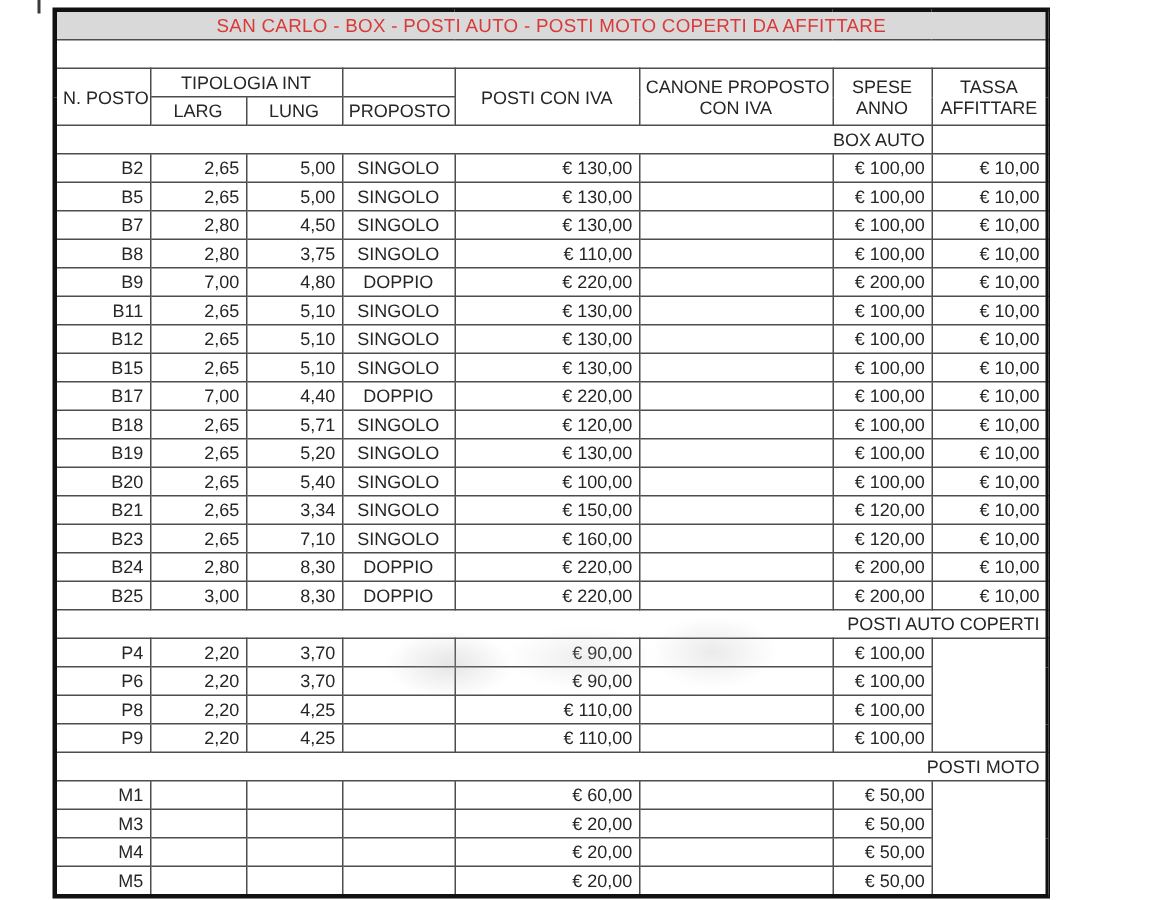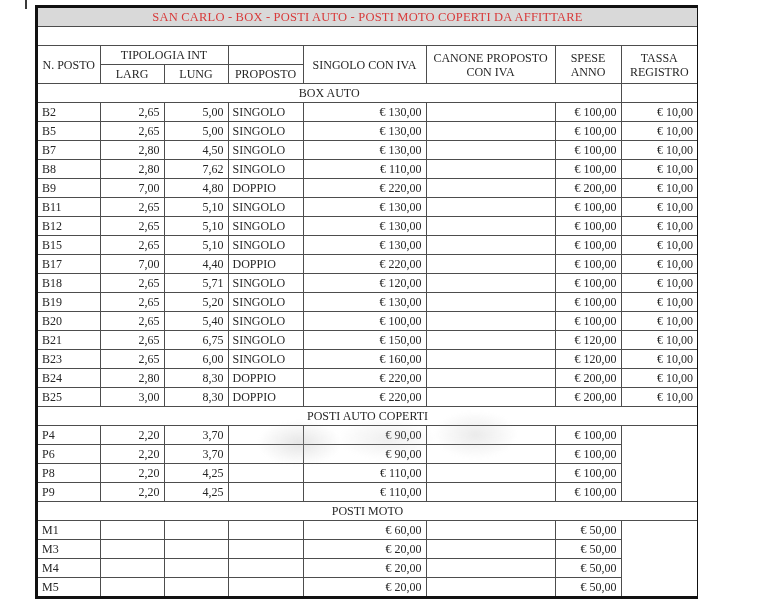--- a/index.html
+++ b/index.html
@@ -1,18 +1,18 @@
 <!DOCTYPE html>
 <html><head>
 <meta charset="utf-8">
 <style>
   html,body{margin:0;padding:0;background:#ffffff;}
   #canvas{
-    position:relative;width:698px;height:600px;background:#ffffff;
-    font-family:Liberation Serif, serif;color:#262626;overflow:hidden;
+    position:relative;width:767px;height:600px;background:#ffffff;
+    font-family:Liberation Sans, sans-serif;color:#262626;overflow:hidden;
   }
   #corner-tick{position:absolute;left:25px;top:0;width:2px;height:9px;background:#3a3a3a;}
   table.sheet{
     position:absolute;left:36px;top:6px;width:663px;
     border-collapse:collapse;table-layout:fixed;
     font-size:12px;
   }
   table.sheet td{
     border:1px solid #4d4d4d;
     padding:0 4px;height:18px;line-height:18px;
@@ -23,24 +23,24 @@
   td.title-cell{
     background:#d9d9d9;color:#d83a3a;text-align:center;
     height:21px;line-height:21px;font-size:12.5px;letter-spacing:.2px;
     border-bottom:1px solid #4d4d4d;
   }
   td.blank-cell{height:13px;line-height:13px;border-left:none;border-right:none;}
   tr.hdr td{
     text-align:center;font-size:12px;line-height:14px;vertical-align:middle;
     height:18px;
   }
-  td.c{}
+  td.c{text-align:center;}
   td.r{text-align:right;}
-  td.l{text-align:left;}
-  td.section-cell{text-align:center;height:17px;line-height:17px;}
+  td.l{text-align:right;}
+  td.section-cell{text-align:right;height:17px;line-height:17px;}
   td.merged-empty{background:#ffffff;}
   #watermark{
     position:absolute;left:250px;top:398px;width:275px;height:82px;
     background:
       radial-gradient(ellipse 60px 32px at 18% 55%, rgba(170,170,170,0.30), rgba(170,170,170,0) 70%),
       radial-gradient(ellipse 70px 30px at 50% 50%, rgba(180,180,180,0.22), rgba(180,180,180,0) 70%),
       radial-gradient(ellipse 60px 34px at 82% 45%, rgba(175,175,175,0.26), rgba(175,175,175,0) 70%);
     filter:blur(1.5px);
     pointer-events:none;
   }
@@ -66,32 +66,32 @@
       <tr>
         <td class="title-cell" colspan="8" style="color: rgb(216, 58, 58); background: rgb(217, 217, 217);">SAN CARLO - BOX - POSTI AUTO - POSTI MOTO COPERTI DA AFFITTARE</td>
       </tr>
       <tr>
         <td class="blank-cell" colspan="8"></td>
       </tr>
       <tr class="hdr">
         <td rowspan="2">N. POSTO</td>
         <td colspan="2">TIPOLOGIA INT</td>
         <td></td>
-        <td rowspan="2">SINGOLO CON IVA</td>
+        <td rowspan="2">POSTI CON IVA</td>
         <td rowspan="2">
           <div>CANONE PROPOSTO</div>
           <div>CON IVA</div>
         </td>
         <td rowspan="2">
           <div>SPESE</div>
           <div>ANNO</div>
         </td>
         <td rowspan="2">
           <div>TASSA</div>
-          <div>REGISTRO</div>
+          <div>AFFITTARE</div>
         </td>
       </tr>
       <tr class="hdr">
         <td>LARG</td>
         <td>LUNG</td>
         <td>PROPOSTO</td>
       </tr>
     <tr>
           <td class="section-cell" colspan="7">BOX AUTO</td>
           <td colspan="1"></td>
@@ -122,21 +122,21 @@
           <td class="r">4,50</td>
           <td class="c">SINGOLO</td>
           <td class="r">€ 130,00</td>
           <td class="r"></td>
           <td class="r">€ 100,00</td>
           <td class="r">€ 10,00</td>
         </tr>
         <tr>
           <td class="l">B8</td>
           <td class="r">2,80</td>
-          <td class="r">7,62</td>
+          <td class="r">3,75</td>
           <td class="c">SINGOLO</td>
           <td class="r">€ 110,00</td>
           <td class="r"></td>
           <td class="r">€ 100,00</td>
           <td class="r">€ 10,00</td>
         </tr>
         <tr>
           <td class="l">B9</td>
           <td class="r">7,00</td>
           <td class="r">4,80</td>
@@ -212,31 +212,31 @@
           <td class="r">5,40</td>
           <td class="c">SINGOLO</td>
           <td class="r">€ 100,00</td>
           <td class="r"></td>
           <td class="r">€ 100,00</td>
           <td class="r">€ 10,00</td>
         </tr>
         <tr>
           <td class="l">B21</td>
           <td class="r">2,65</td>
-          <td class="r">6,75</td>
+          <td class="r">3,34</td>
           <td class="c">SINGOLO</td>
           <td class="r">€ 150,00</td>
           <td class="r"></td>
           <td class="r">€ 120,00</td>
           <td class="r">€ 10,00</td>
         </tr>
         <tr>
           <td class="l">B23</td>
           <td class="r">2,65</td>
-          <td class="r">6,00</td>
+          <td class="r">7,10</td>
           <td class="c">SINGOLO</td>
           <td class="r">€ 160,00</td>
           <td class="r"></td>
           <td class="r">€ 120,00</td>
           <td class="r">€ 10,00</td>
         </tr>
         <tr>
           <td class="l">B24</td>
           <td class="r">2,80</td>
           <td class="r">8,30</td>

